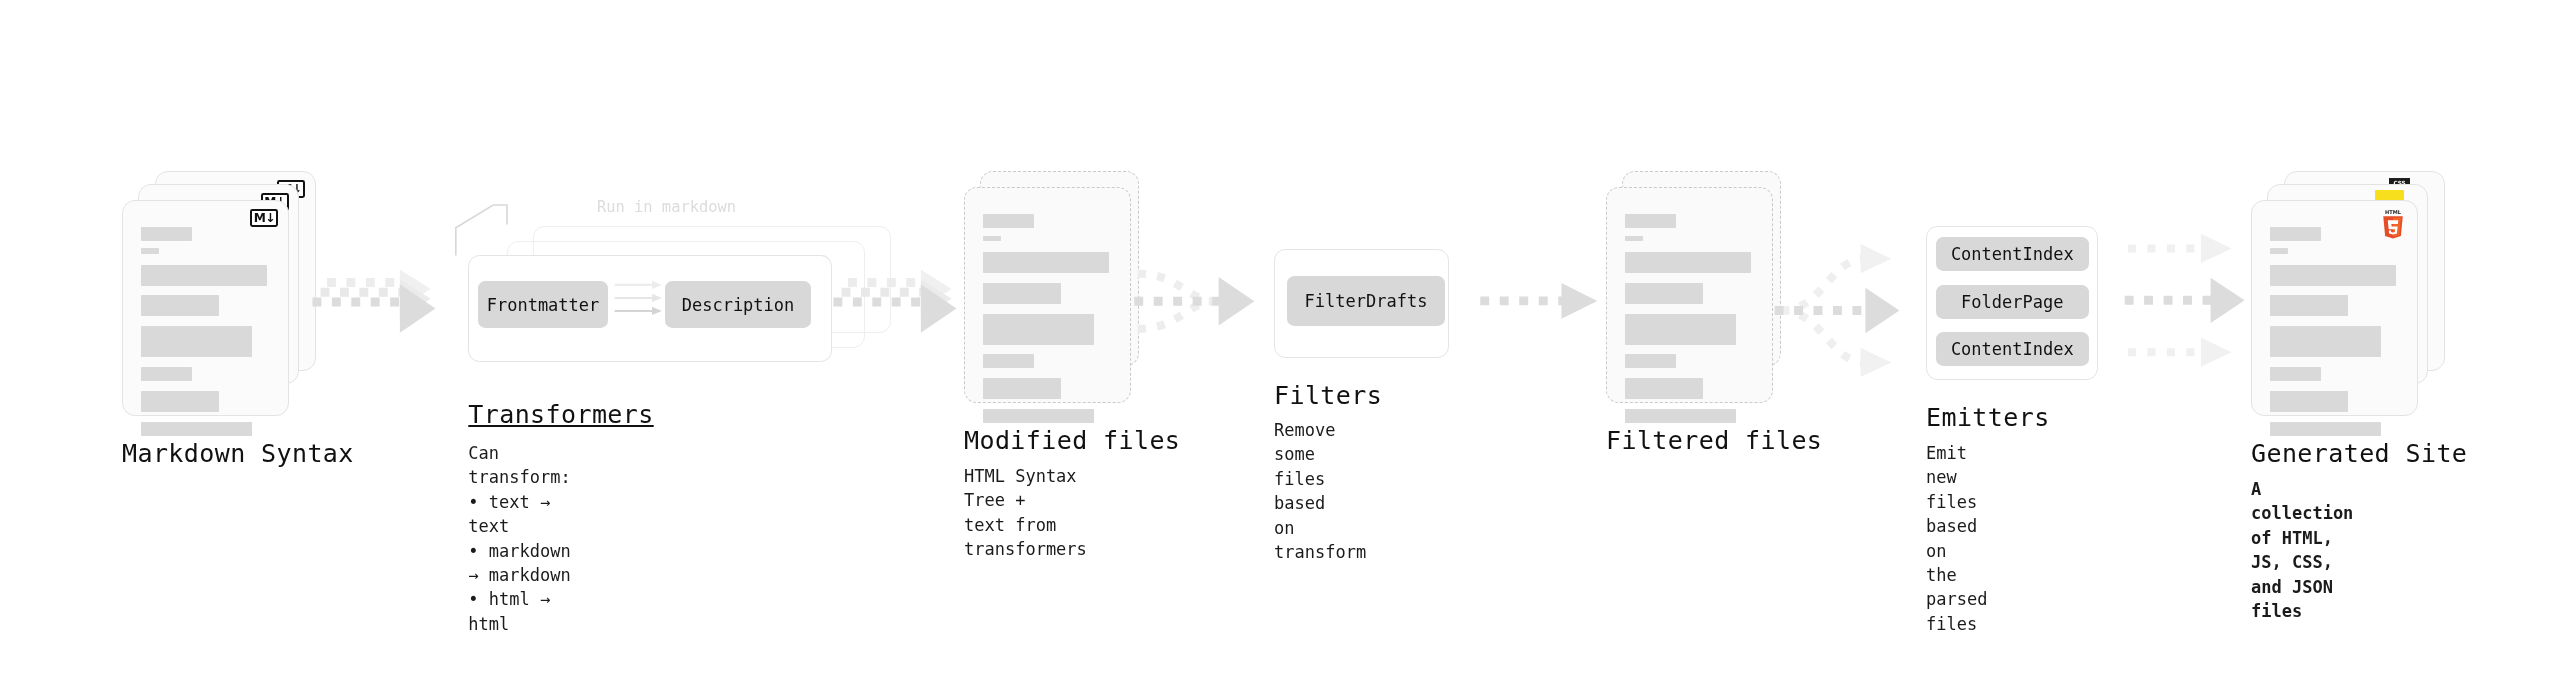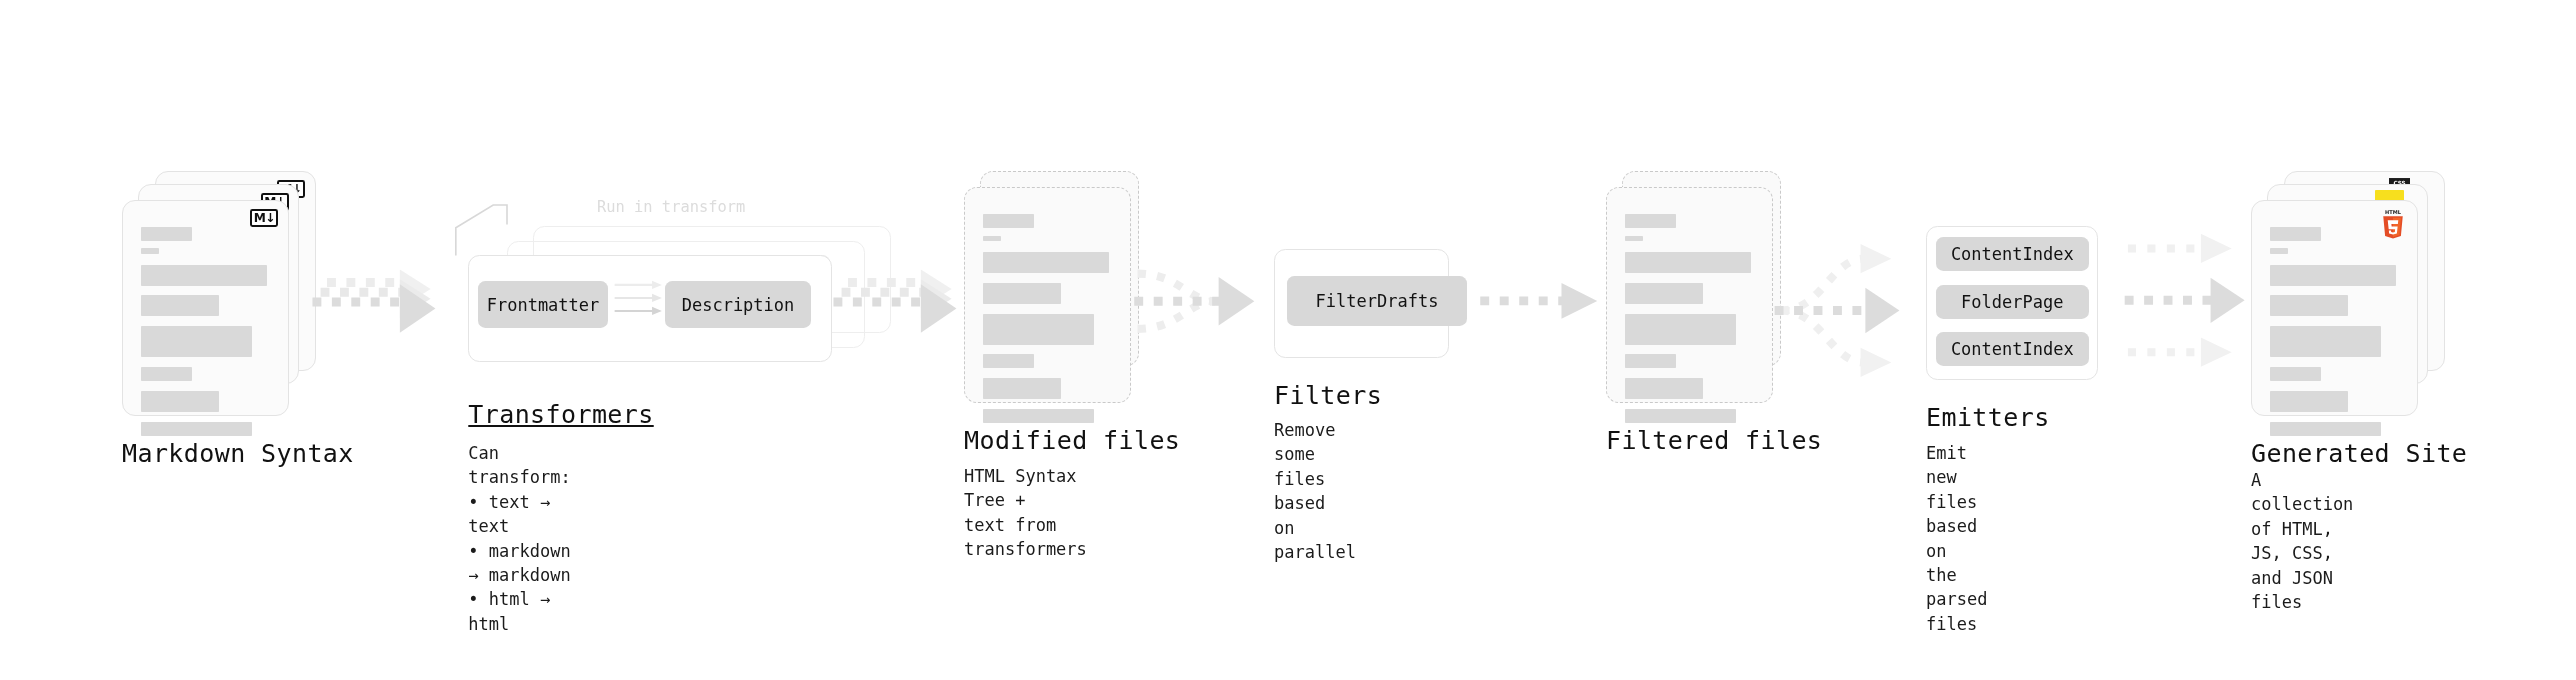--- a/index.html
+++ b/index.html
@@ -192,21 +192,21 @@
       </g>
       <polygon points="112,20 156,50 112,80" fill="#dcdcdc"></polygon>
     </svg>
   </div>
 
   <div class="abs" style="left:452px; top:192px;">
 
     <svg class="abs" style="left:-6.5px; top:0px;" width="187" height="65" viewBox="0 0 230 80">
       <path d="M12 78 V44 L58 16 H75 V40" stroke="#d8d8d8" stroke-width="2" fill="none"></path>
     </svg>
-    <div class="parallel-label" style="left:145px; top:5.7px;">Run in transform</div>
+    <div class="parallel-label" style="left:145px; top:5.7px;">Run in markdown</div>
 
     <div class="panel ghost" style="left:81px; top:34px; width:358px; height:107px;"></div>
     <div class="panel ghost" style="left:55px; top:49px; width:358px; height:107px;"></div>
 
     <div class="chip ghost2" style="left:106px; top:63px; width:124px; height:46px;"></div>
     <div class="chip ghost2" style="left:254px; top:63px; width:124px; height:46px;"></div>
     <div class="chip ghost1" style="left:79px; top:76px; width:124px; height:46px;"></div>
     <div class="chip ghost1" style="left:228px; top:76px; width:124px; height:46px;"></div>
 
     <div class="panel" style="left:16.3px; top:63px; width:364px; height:107px;"></div>
@@ -278,25 +278,25 @@
       </g>
       <g fill="none" stroke="#dcdcdc" stroke-width="11" stroke-dasharray="11 13">
         <path d="M4 48 H112"></path>
       </g>
       <polygon points="108,18 152,48 108,78" fill="#dcdcdc"></polygon>
     </svg>
   </div>
 
   <div class="abs" style="left:1274px; top:249px;">
     <div class="panel" style="left:0px; top:0px; width:175px; height:109px;"></div>
-    <div class="chip" style="left:13px; top:27px; width:180px; height:50px;">FilterDrafts</div>
+    <div class="chip" style="left:13px; top:27px; width:158px; height:50px;">FilterDrafts</div>
 
     <div class="stage-title abs" style="left:0px; top:132px;">Filters</div>
     <div class="stage-desc abs" style="left:0px; top:169px;">Remove some files based
-on parallel</div>
+on transform</div>
   </div>
 
   <div class="abs" style="left:1477px; top:283px;">
     <svg width="130" height="65" viewBox="0 0 160 80">
       <g fill="none" stroke="#dcdcdc" stroke-width="11" stroke-dasharray="11 13">
         <path d="M4 22 H108"></path>
       </g>
       <polygon points="104,0 148,22 104,44" fill="#dcdcdc"></polygon>
     </svg>
   </div>
@@ -388,18 +388,18 @@
         <div class="bar" style="width:126px; height:21px; margin-bottom:9.8px;"></div>
         <div class="bar" style="width:78px; height:21px; margin-bottom:9.8px;"></div>
         <div class="bar" style="width:111px; height:31px; margin-bottom:9.8px;"></div>
         <div class="bar" style="width:51px; height:14px; margin-bottom:9.8px;"></div>
         <div class="bar" style="width:78px; height:21px; margin-bottom:9.8px;"></div>
         <div class="bar" style="width:111px; height:14px;"></div>
       </div>
     </div>
 
     <div class="stage-title abs" style="left:0px; top:276px;">Generated Site</div>
-    <div class="stage-desc abs" style="left:0px; top:305px;">A collection of HTML,
+    <div class="stage-desc abs" style="left:0px; top:314px;font-weight:bold;">A collection of HTML,
 JS, CSS, and JSON files</div>
   </div>
 
 </div>
 
 
 </body></html>

